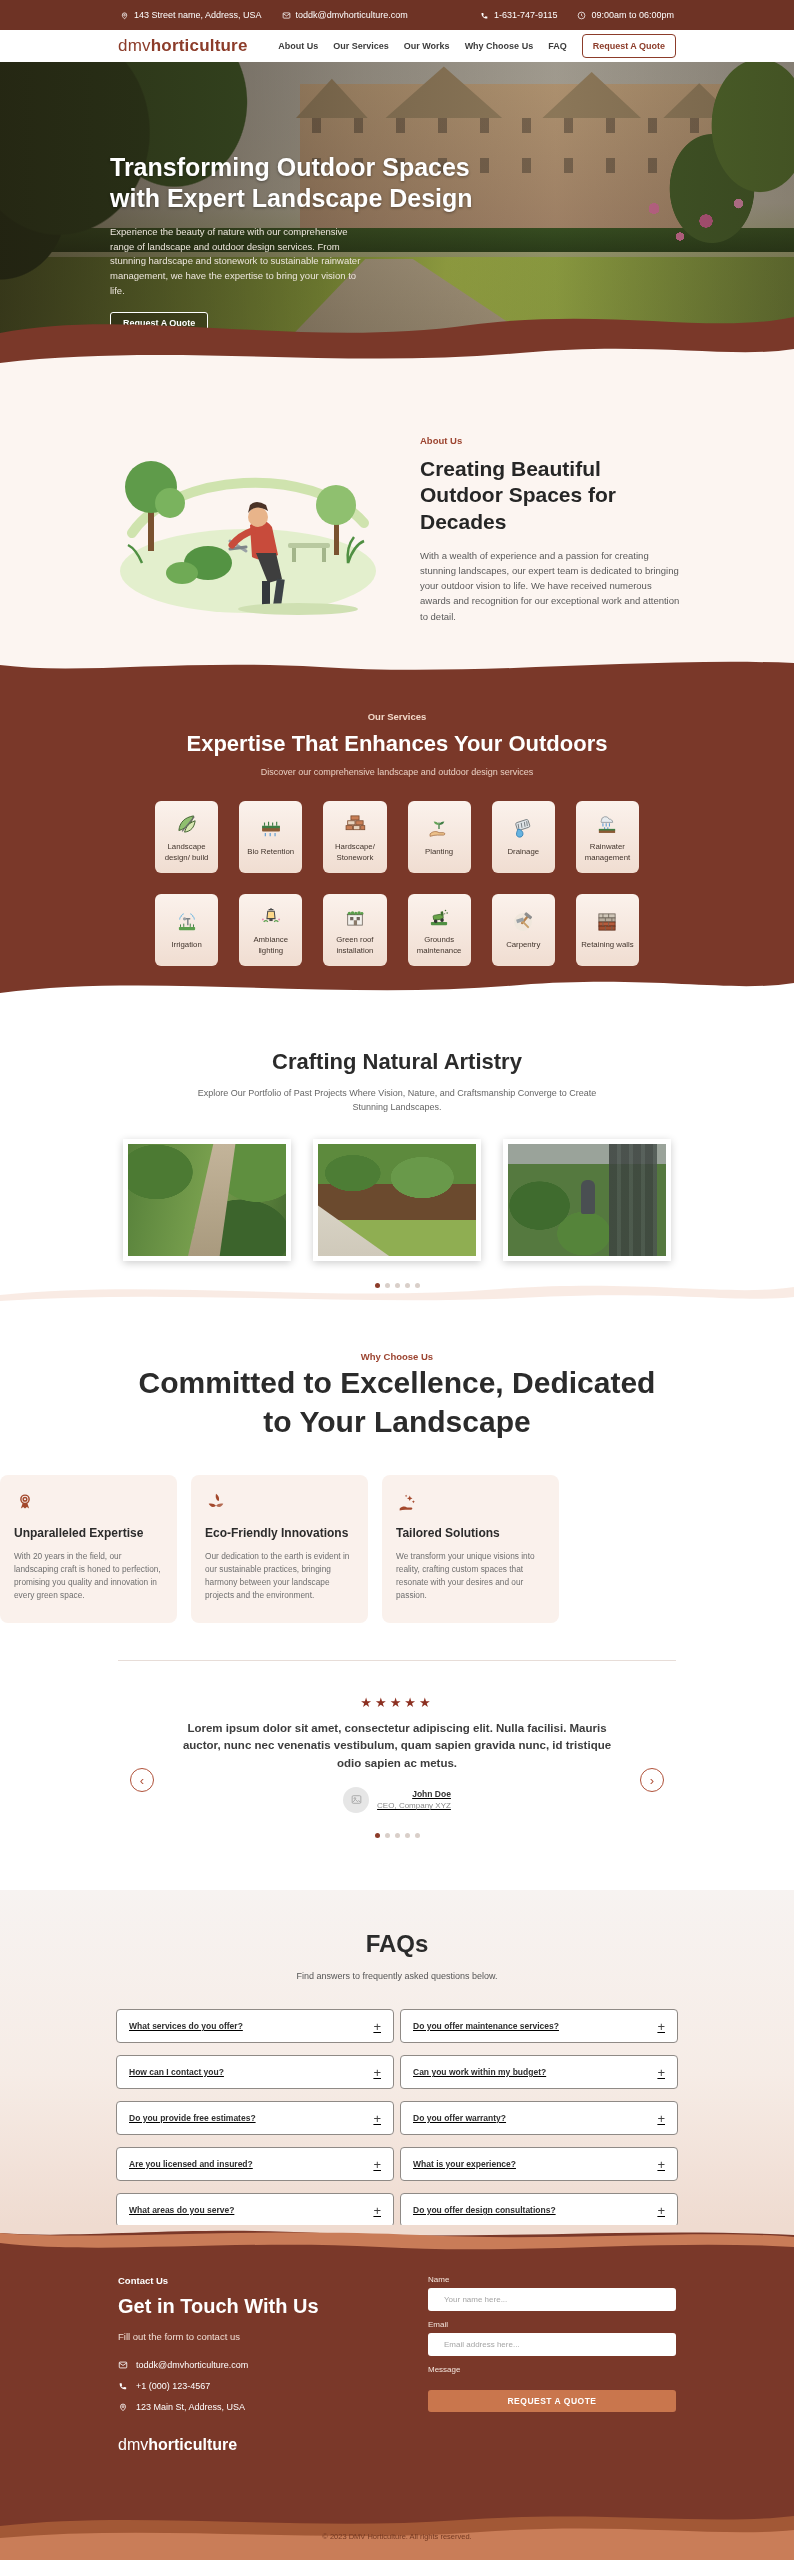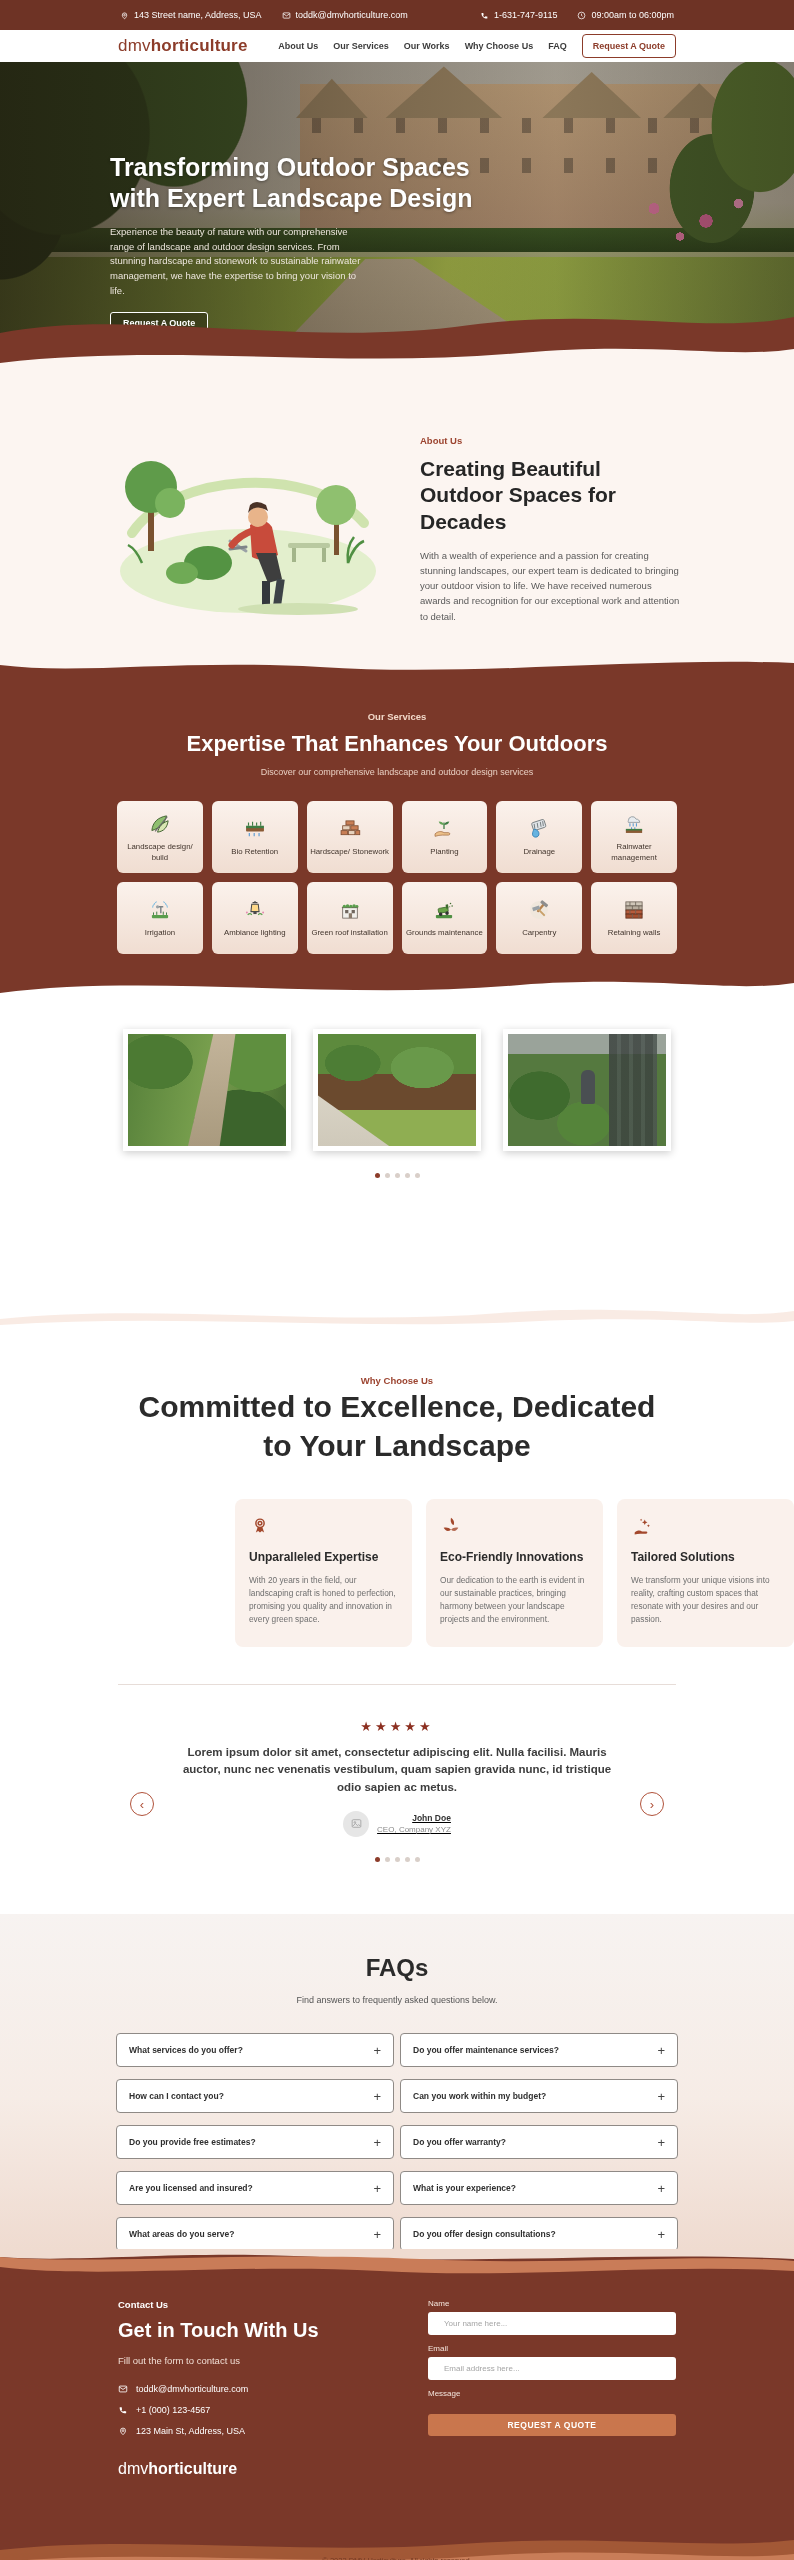--- a/index.html
+++ b/index.html
@@ -71,22 +71,22 @@
   .about-text p { margin-top:13px; font-size:9.5px; line-height:1.6; color:#5a5a5a; }
 
   
   .services { position:relative; height:350px; background:#7a3829; }
   .services .wave-top { position:absolute; top:0; left:0; width:100%; height:30px; }
   .services .wave-bottom { position:absolute; bottom:0; left:0; width:100%; height:36px; }
   .services-head { padding-top:56px; text-align:center; color:#fff; }
   .services-head .eyebrow { color:#f3d9c9; }
   .services-head h2 { margin-top:9px; font-size:22px; }
   .services-sub { margin-top:10px; font-size:9px; color:#e8cfc2; }
-  .services-grid { width:560px; margin:24px auto 0; display:grid;
-                   grid-template-columns:repeat(6,1fr); gap:9px; }
+  .services-grid { width:484px; margin:24px auto 0; display:grid;
+                   grid-template-columns:repeat(6,1fr); gap:21px; }
   .service-card { background:linear-gradient(#fbf2ec,#f0ddd1); border-radius:6px; height:72px;
                   display:flex; flex-direction:column; align-items:center; justify-content:center;
                   gap:5px; padding:5px 3px; cursor:pointer; }
   .service-icon svg { width:26px; height:26px; }
   .service-label { font-size:7.8px; color:#41342c; text-align:center; line-height:1.3; }
 
   
   .portfolio { position:relative; height:300px; background:#fff; text-align:center; }
   .portfolio-head { padding-top:44px; }
   .portfolio-head h2 { font-size:22px; color:#2b2b2b; }
@@ -117,21 +117,21 @@
   .slide-gardener::after { content:""; position:absolute; left:46%; top:32%; width:14px; height:34px;
       border-radius:6px 6px 2px 2px; background:#4a4f52; }
   .dots { display:flex; justify-content:center; gap:5px; margin-top:22px; }
   .dot { width:5px; height:5px; border-radius:50%; background:#d9cfc9; cursor:pointer; }
   .dot.active { background:#8c3c2a; }
   .portfolio .wave-bottom { position:absolute; bottom:0; left:0; width:100%; height:36px; }
 
   
   .why { height:355px; background:#fff; text-align:center; padding-top:46px; }
   .why h2 { margin-top:1px; font-size:30px; color:#2b2b2b; line-height:1.3; }
-  .why-cards { display:flex; justify-content:flex-end; gap:14px; margin-top:34px; }
+  .why-cards { display:flex; justify-content:flex-start; gap:14px; margin-top:34px; }
   .why-card { width:177px; min-height:148px; background:#faf1ec; border-radius:8px;
               padding:16px 14px; text-align:left; }
   .why-icon svg { width:22px; height:22px; }
   .why-title { margin-top:13px; font-size:12px; color:#2b2b2b; }
   .why-desc { margin-top:10px; font-size:8.3px; line-height:1.55; color:#6f6f6f; }
 
   
   .testimonial { position:relative; height:230px; background:#fff; }
   .t-divider { width:558px; margin:0 auto; border:none; border-top:1px solid #e7ddd8; }
   .stars { margin-top:34px; text-align:center; font-size:13px; letter-spacing:3px; color:#8c2f20; }
@@ -148,21 +148,21 @@
              border-radius:50%; color:#b0523a; display:flex; align-items:center; justify-content:center;
              font-size:13px; line-height:1; background:#fff; cursor:pointer; }
   .t-arrow.left { left:130px; } .t-arrow.right { right:130px; }
   .testimonial .dots { margin-top:20px; }
 
   
   .faq { height:335px; text-align:center; padding-top:40px;
          background:linear-gradient(#f7f3f1 0%, #f6ece6 55%, #efdbd0 100%); }
   .faq h2 { font-size:24px; color:#2b2b2b; }
   .faq-sub { margin-top:13px; font-size:9px; color:#555; }
-  .faq-grid { width:562px; margin:28px auto 0; display:flex; gap:6px; }
+  .faq-grid { width:562px; margin:28px auto 0; display:flex; gap:6px;text-decoration:underline; }
   .faq-col { flex:1; display:flex; flex-direction:column; gap:12px; }
   .faq-item { height:34px; background:#fff; border:1px solid #8f8a86; border-radius:4px;
               display:flex; align-items:center; justify-content:space-between; padding:0 12px;
               cursor:pointer; }
   .faq-q { font-size:8.5px; font-weight:700; color:#2f2f2f; text-align:left; }
   .faq-plus { font-size:13px; font-weight:400; color:#444; }
 
   
   .contact { position:relative; height:275px; background:#7a3829; color:#fff; }
   .contact .wave-top { position:absolute; top:0; left:0; width:100%; height:34px; }
@@ -497,20 +497,24 @@
         </span>
     <span class="service-label">Retaining walls</span>
   </div>
     </div>
   <svg class="wave-bottom" viewBox="0 0 794 36" preserveAspectRatio="none">
     <path d="M0,24 C150,4 340,32 520,16 C650,6 730,24 794,14 L794,36 L0,36 Z" fill="#ffffff"></path>
   </svg>
 </section>
 
 <section class="portfolio">
+  <div class="portfolio-head">
+    <h2>Crafting Natural Artistry</h2>
+    <p class="portfolio-sub">Explore Our Portfolio of Past Projects Where Vision, Nature, and Craftsmanship Converge to Create Stunning Landscapes.</p>
+  </div>
   <div class="slides" id="slides-mount">
       <div class="slide">
     <div class="slide-img slide-garden-path"></div>
   </div>
       <div class="slide">
     <div class="slide-img slide-garden-beds"></div>
   </div>
       <div class="slide">
     <div class="slide-img slide-gardener"></div>
   </div>

